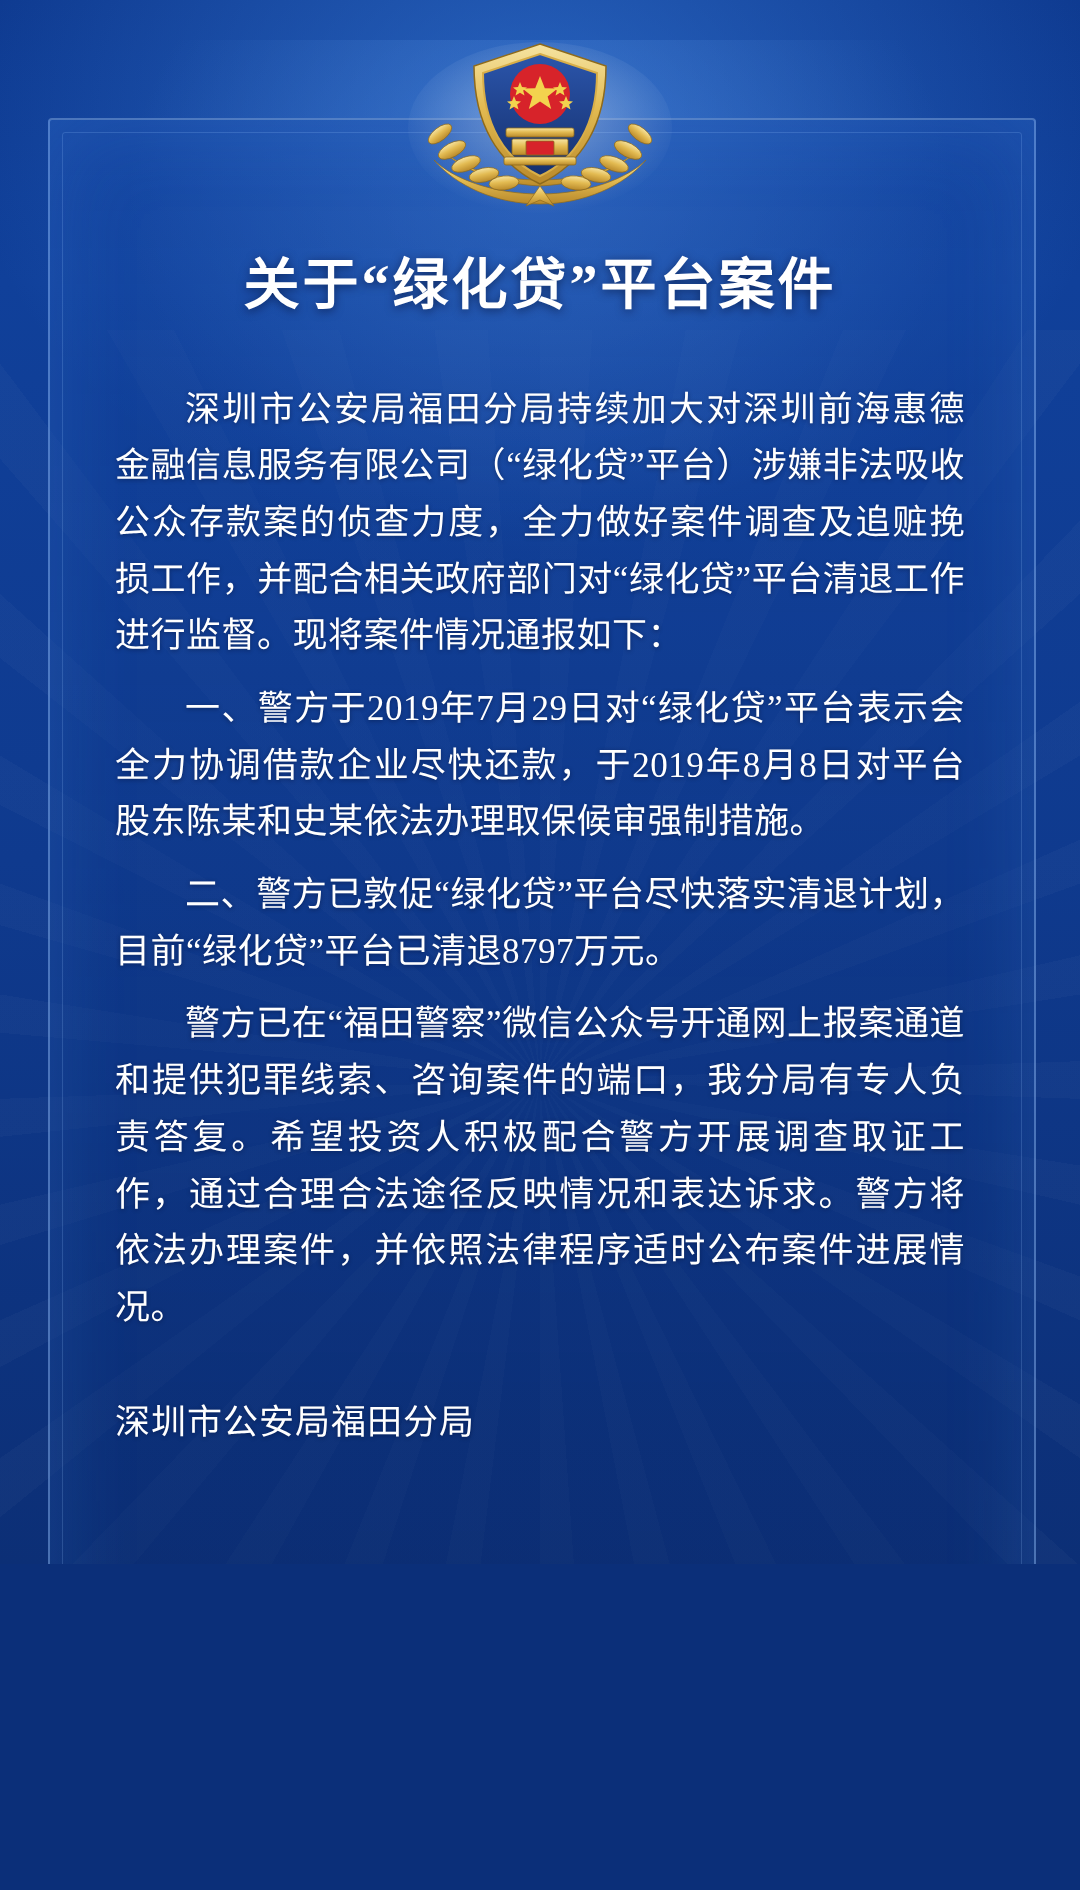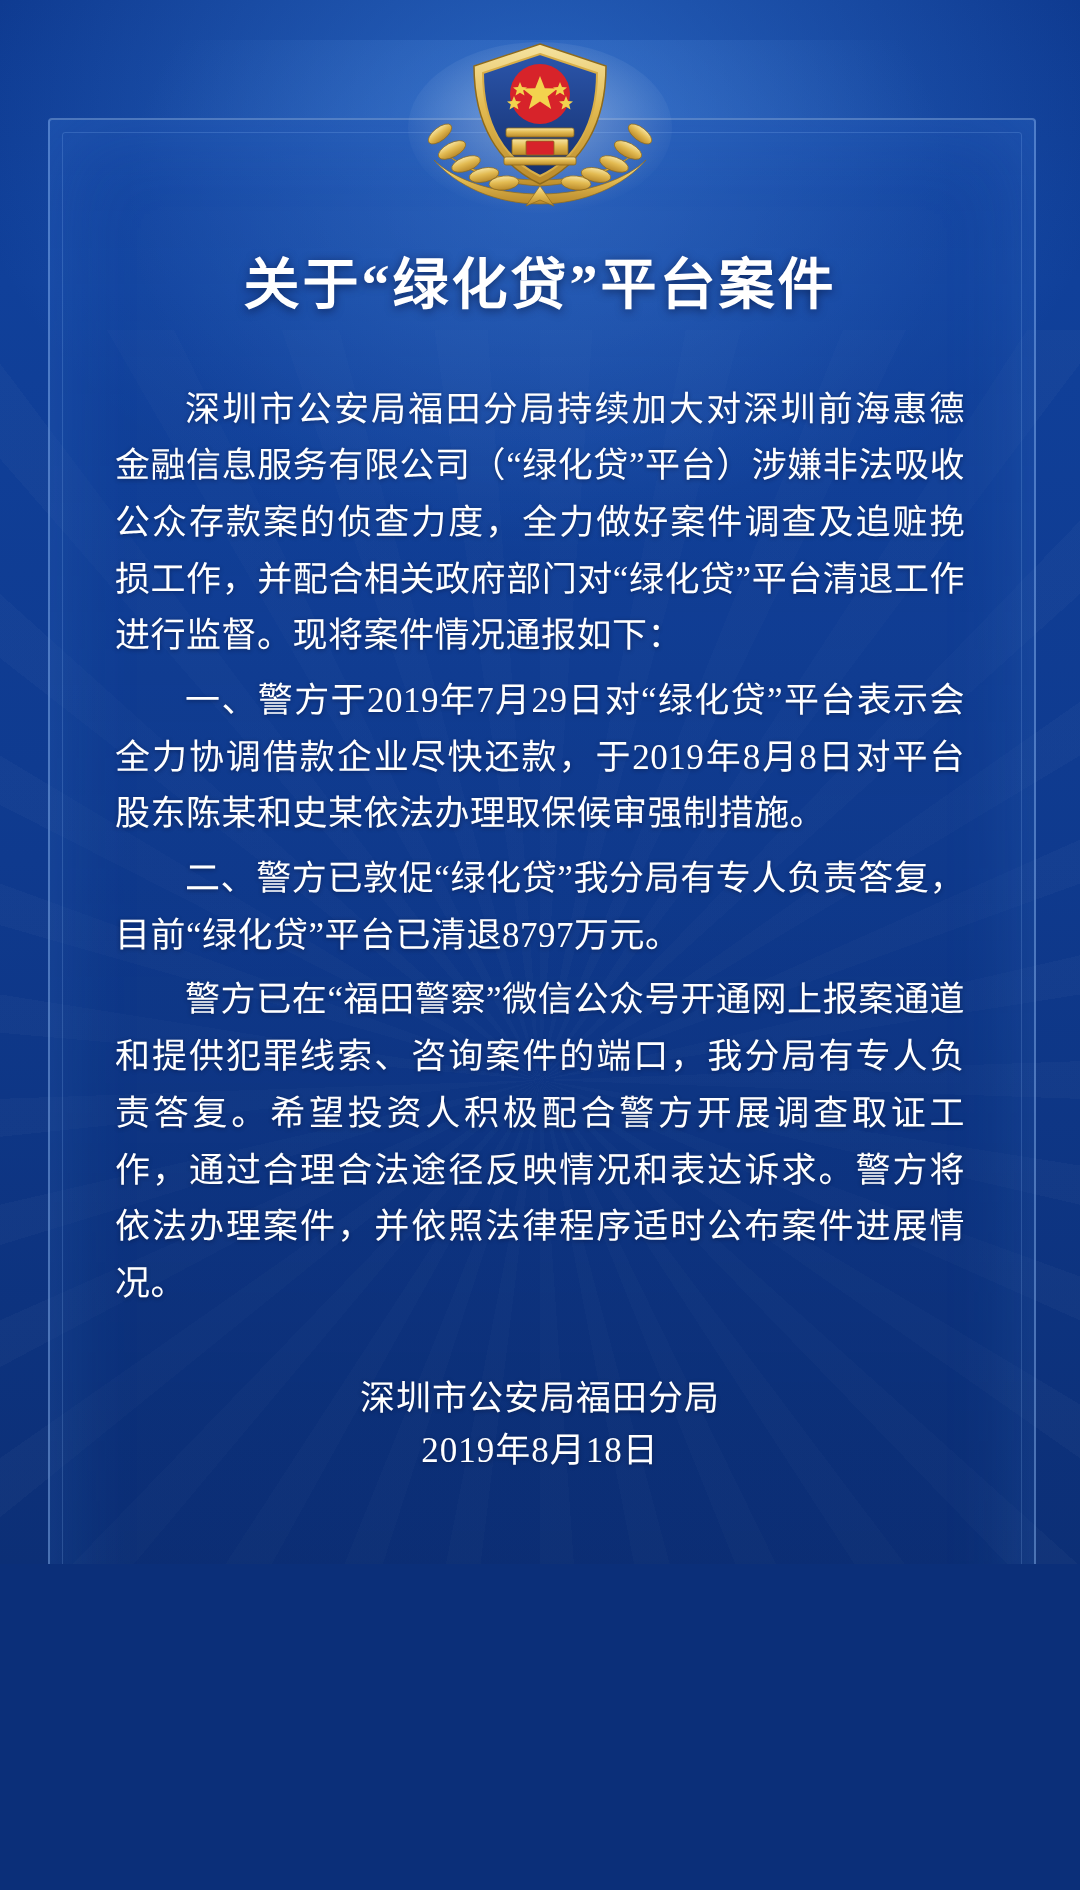--- a/index.html
+++ b/index.html
@@ -111,28 +111,28 @@
     color: #ffffff;
     font-family: "Liberation Serif", "DejaVu Serif", serif;
     font-size: 35px;
     line-height: 1.62;
     letter-spacing: 0.5px;
     text-align: justify;
     text-justify: inter-ideograph;
     text-shadow: 0 1px 4px rgba(0,10,40,0.45);
   }
   .body p {
-    margin: 8px 0 2px 0;
+    margin: 16px 0 2px 0;
     text-indent: 2em;
   }
 
   .signature {
     margin: 60px auto 0 auto;
     width: 850px;
-    text-align: center;
+    text-align: left;
     color: #ffffff;
     font-family: "Liberation Serif", "DejaVu Serif", serif;
     font-size: 35px;
     line-height: 1.5;
     letter-spacing: 1px;
     text-shadow: 0 1px 4px rgba(0,10,40,0.45);
   }
   .signature div { display: block; }
 </style>
 </head>
@@ -203,22 +203,21 @@
   </div>
 
   <div class="content">
     <h1 class="title">
       <span>关于“绿化贷”平台案件</span>
     </h1>
 
     <div class="body">
       <p>深圳市公安局福田分局持续加大对深圳前海惠德金融信息服务有限公司（“绿化贷”平台）涉嫌非法吸收公众存款案的侦查力度，全力做好案件调查及追赃挽损工作，并配合相关政府部门对“绿化贷”平台清退工作进行监督。现将案件情况通报如下：</p>
       <p>一、警方于2019年7月29日对“绿化贷”平台表示会全力协调借款企业尽快还款，于2019年8月8日对平台股东陈某和史某依法办理取保候审强制措施。</p>
-      <p>二、警方已敦促“绿化贷”我分局有专人负责答复，目前“绿化贷”平台已清退8797万元。</p>
+      <p>二、警方已敦促“绿化贷”平台尽快落实清退计划，目前“绿化贷”平台已清退8797万元。</p>
       <p>警方已在“福田警察”微信公众号开通网上报案通道和提供犯罪线索、咨询案件的端口，我分局有专人负责答复。希望投资人积极配合警方开展调查取证工作，通过合理合法途径反映情况和表达诉求。警方将依法办理案件，并依照法律程序适时公布案件进展情况。</p>
     </div>
 
     <div class="signature">
       <div>深圳市公安局福田分局</div>
-      <div>2019年8月18日</div>
     </div>
   </div>
 </div>
 
 </body></html>

